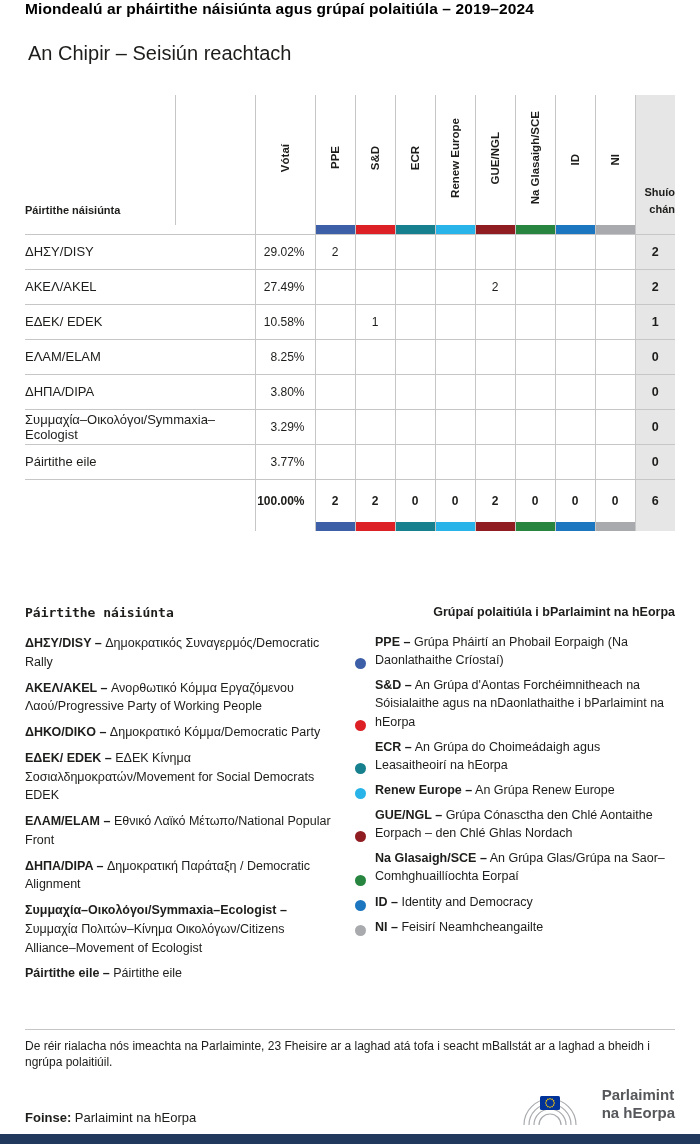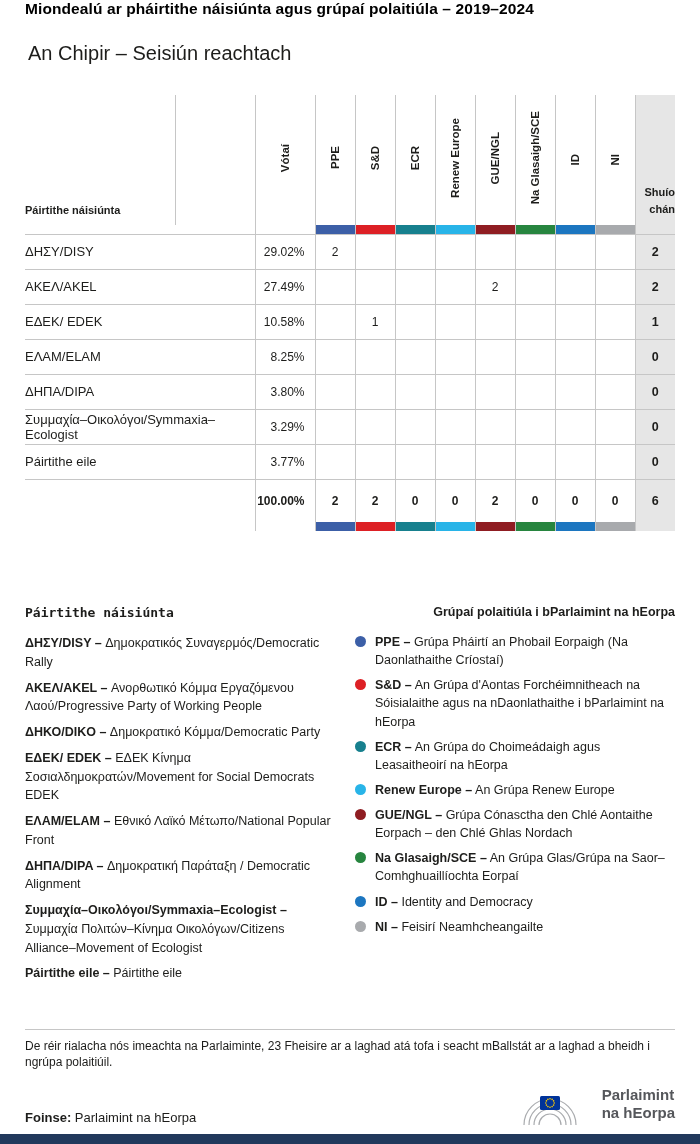--- a/index.html
+++ b/index.html
@@ -31,21 +31,21 @@
   tr.total td { font-weight:700; height:43px; }
   tbody tr.bar-row td { border-top:none; }
 
   .legend { display:flex; margin-top:74px; padding:0 25px; }
   .legend-left { width:330px; padding-right:22px; }
   .legend-right { flex:1; }
   .legend-left h3 { font-family:"DejaVu Sans Mono", monospace; font-size:13px; font-weight:700; margin-bottom:14px; }
   .legend-right h3 { font-size:12.5px; font-weight:700; margin-bottom:14px;text-align:right; }
   .party-item { font-size:12.5px; line-height:1.5; margin-bottom:7px; }
   .party-item b { font-weight:700; }
-  .group-item { display:flex; align-items:flex-start; margin-bottom:7px; font-size:12.5px; line-height:1.45; }
+  .group-item { display:flex; align-items:flex-end; margin-bottom:7px; font-size:12.5px; line-height:1.45; }
   .group-item b { font-weight:700; }
   .dot { width:11px; height:11px; border-radius:50%; margin:3px 9px 0 0; flex:0 0 11px; background:#999; }
 
   .foot-rule { position:absolute; left:25px; right:25px; top:1029px; border-top:1px solid #c6c6c6; }
   .note { position:absolute; left:25px; right:25px; top:1038px; font-size:12px; line-height:1.35; }
   .source { position:absolute; left:25px; top:1110px; font-size:13px; }
   .source b { font-weight:700; }
   .logo { position:absolute; right:25px; top:1082px; display:flex; align-items:center; gap:22px; }
   .logo-text { font-size:15px; font-weight:700; color:#55575b; line-height:1.2; }
   .logo-text span { display:block; }

